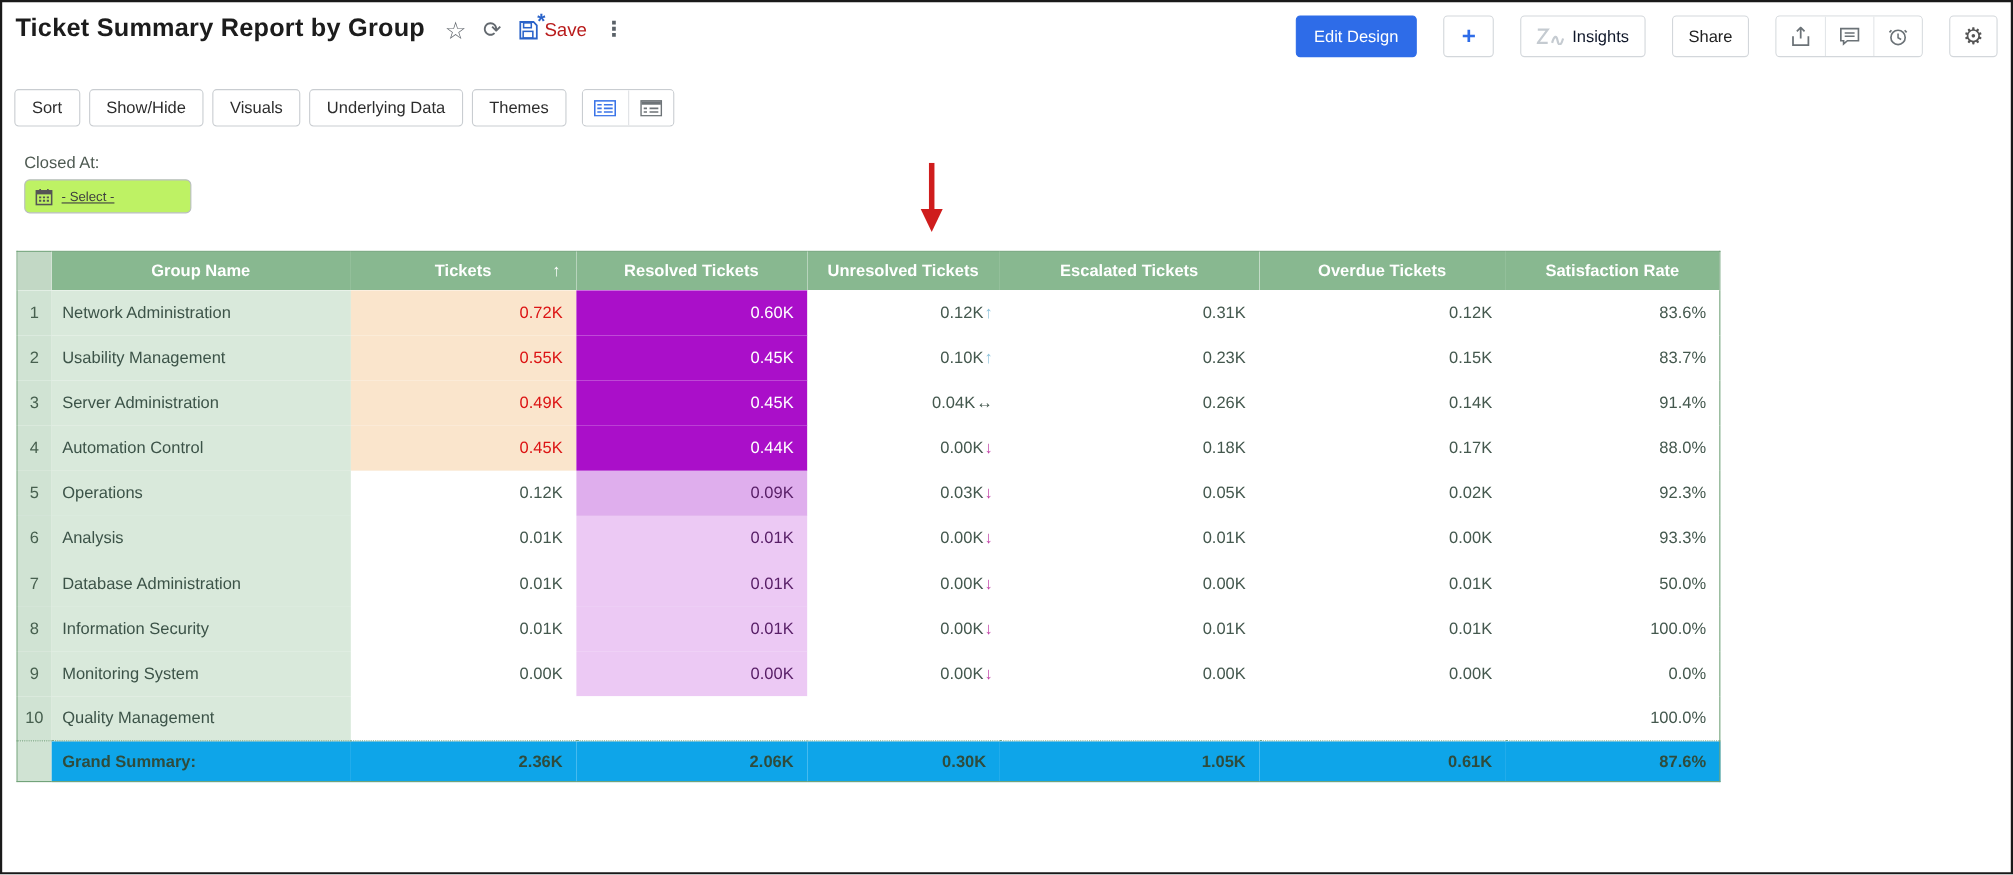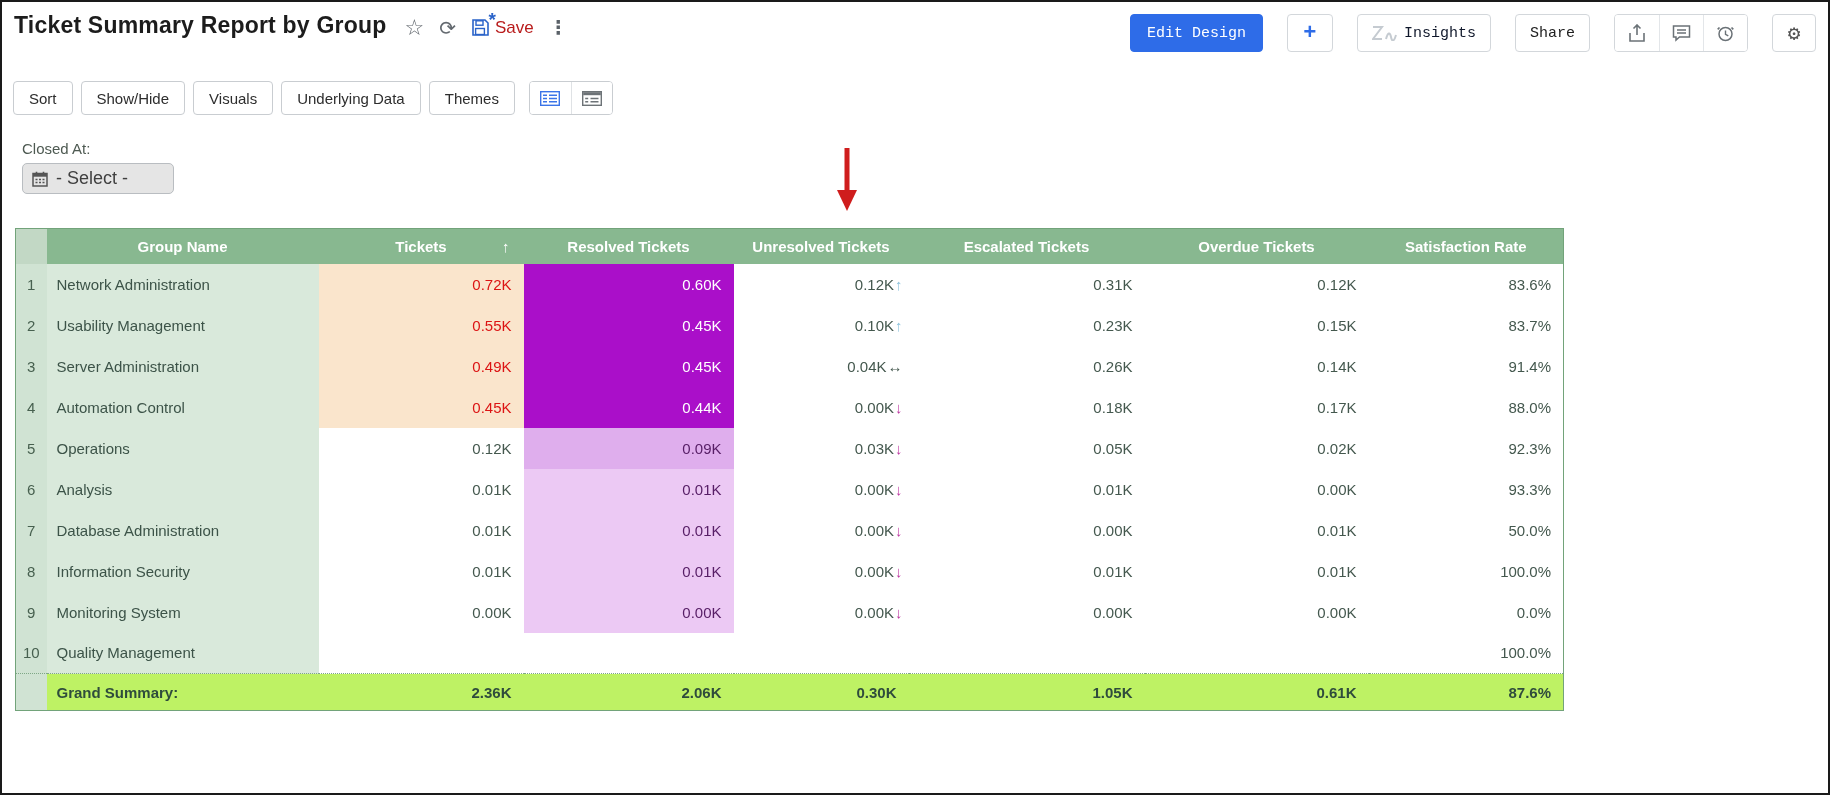--- a/index.html
+++ b/index.html
@@ -31,21 +31,21 @@
   .title-row h1{font-size:23px;font-weight:bold;color:#1c1c1c;letter-spacing:.2px;}
   .title-icons{display:flex;align-items:center;gap:15px;}
   .ticon{background:none;border:none;cursor:pointer;display:flex;align-items:center;gap:5px;
          font-family:inherit;font-size:16px;color:#5a6168;padding:0;}
   .star{font-size:22px;line-height:1;color:#63696f;}
   .refresh{font-size:20px;line-height:1;color:#63696f;}
   .save-label{color:#b91c1c;font-size:17px;}
   .kebab{font-size:19px;font-weight:bold;color:#5a6168;letter-spacing:0;}
   .subtitle{position:absolute;left:14px;top:53px;font-size:15px;color:#5c6b60;}
   
-  .actions{position:absolute;right:14px;top:14px;display:flex;align-items:flex-end;gap:24px;height:38px;font-family:Liberation Mono, monospace;}
+  .actions{position:absolute;right:14px;top:14px;display:flex;align-items:flex-end;gap:24px;height:38px;}
   .btn{height:38px;display:inline-flex;align-items:center;justify-content:center;border-radius:4px;
        border:1px solid #d3d7db;background:#fff;font-family:inherit;font-size:15px;color:#222;
        padding:0 14px;cursor:pointer;}
   .btn-primary{background:var(--c-accent);border-color:var(--c-accent);color:#fff;padding:0 16px;}
   .btn-plus{color:var(--c-accent);font-size:22px;width:46px;font-weight:bold;}
   .btn-disabled{color:#0f172a;cursor:default;display:inline-flex;gap:6px;}
   .icon-group{display:flex;height:38px;border:1px solid #d3d7db;border-radius:4px;overflow:hidden;}
   .icon-cell{width:44px;height:100%;display:flex;align-items:center;justify-content:center;
              background:#fff;border:none;border-left:1px solid #e3e6e9;cursor:pointer;}
   .icon-cell:first-child{border-left:none;}
@@ -54,22 +54,22 @@
   .toolbar{position:absolute;left:13px;top:81px;display:flex;align-items:center;gap:8px;}
   .tb-btn{height:34px;border:1px solid #c9cdd1;border-radius:4px;background:#fff;color:#2d2d2d;
           font-family:inherit;font-size:15px;padding:0 15px;cursor:pointer;}
   .view-toggle{display:flex;height:34px;border:1px solid #c9cdd1;border-radius:4px;overflow:hidden;margin-left:6px;}
   .view-cell{width:41px;display:flex;align-items:center;justify-content:center;background:#fff;
              border:none;border-left:1px solid #dfe2e5;cursor:pointer;}
   .view-cell:first-child{border-left:none;}
   
   .filter-label{position:absolute;left:22px;top:140px;font-size:15px;color:#4e5a52;}
   .date-select{position:absolute;left:22px;top:163px;width:152px;height:31px;border:1px solid #b9bdc1;
-               border-radius:5px;background:#e5e5e5;display:flex;align-items:center;gap:8px;padding:0 9px;
-               font-size:18px;color:#3f3f3f;cursor:pointer;}
+               border-radius:5px;background:#bef264;display:flex;align-items:center;gap:8px;padding:0 9px;
+               font-size:12px;color:#3f3f3f;cursor:pointer;text-decoration:underline;}
   
   .red-arrow{position:absolute;left:835px;top:148px;}
   
   table.report{position:absolute;left:15px;top:228px;width:1548px;border-collapse:collapse;
                table-layout:fixed;font-size:15px;color:var(--c-text);}
   table.report,table.report th,table.report td{border:0 solid transparent;}
   table.report{border:1px solid var(--c-border-strong);}
   thead th{background:var(--c-header-green);color:#fff;font-weight:bold;height:35px;text-align:center;
            border-left:1px solid #79a981;position:relative;cursor:pointer;}
   thead th.numhead{background:var(--c-numhead-green);border-left:none;cursor:default;}
@@ -81,21 +81,21 @@
   td.val{text-align:right;padding-right:12px;}
   td.t-high{background:var(--c-peach);color:var(--c-red);}
   td.r-deep{background:var(--c-purple-deep);color:#fff;border-bottom:1px solid rgba(255,255,255,.22);}
   td.r-mid{background:var(--c-purple-mid);color:var(--c-purple-text);}
   td.r-light{background:var(--c-purple-light);color:var(--c-purple-text);}
   td.unres{padding-right:6px;}
   .trend{display:inline-block;margin-left:1px;font-size:15px;}
   .trend.up{color:var(--c-trend-up);}
   .trend.down{color:var(--c-trend-down);}
   .trend.flat{color:#44584e;}
-  tr.summary td{height:37px;border-top:1px dotted #7fa886;font-weight:bold;color:var(--c-summary);background:#bef264;}
+  tr.summary td{height:37px;border-top:1px dotted #7fa886;font-weight:bold;color:var(--c-summary);background:#0ea5e9;}
   tr.summary td.numcell{background:var(--c-num-green);border-left:none;}
   tr.summary td.label{text-align:left;padding-left:10px;}
   tr.summary td.val{text-align:right;padding-right:12px;}
   svg{display:block;}
 </style>
 </head>
 <body>
 
 <div class="screen">
 

